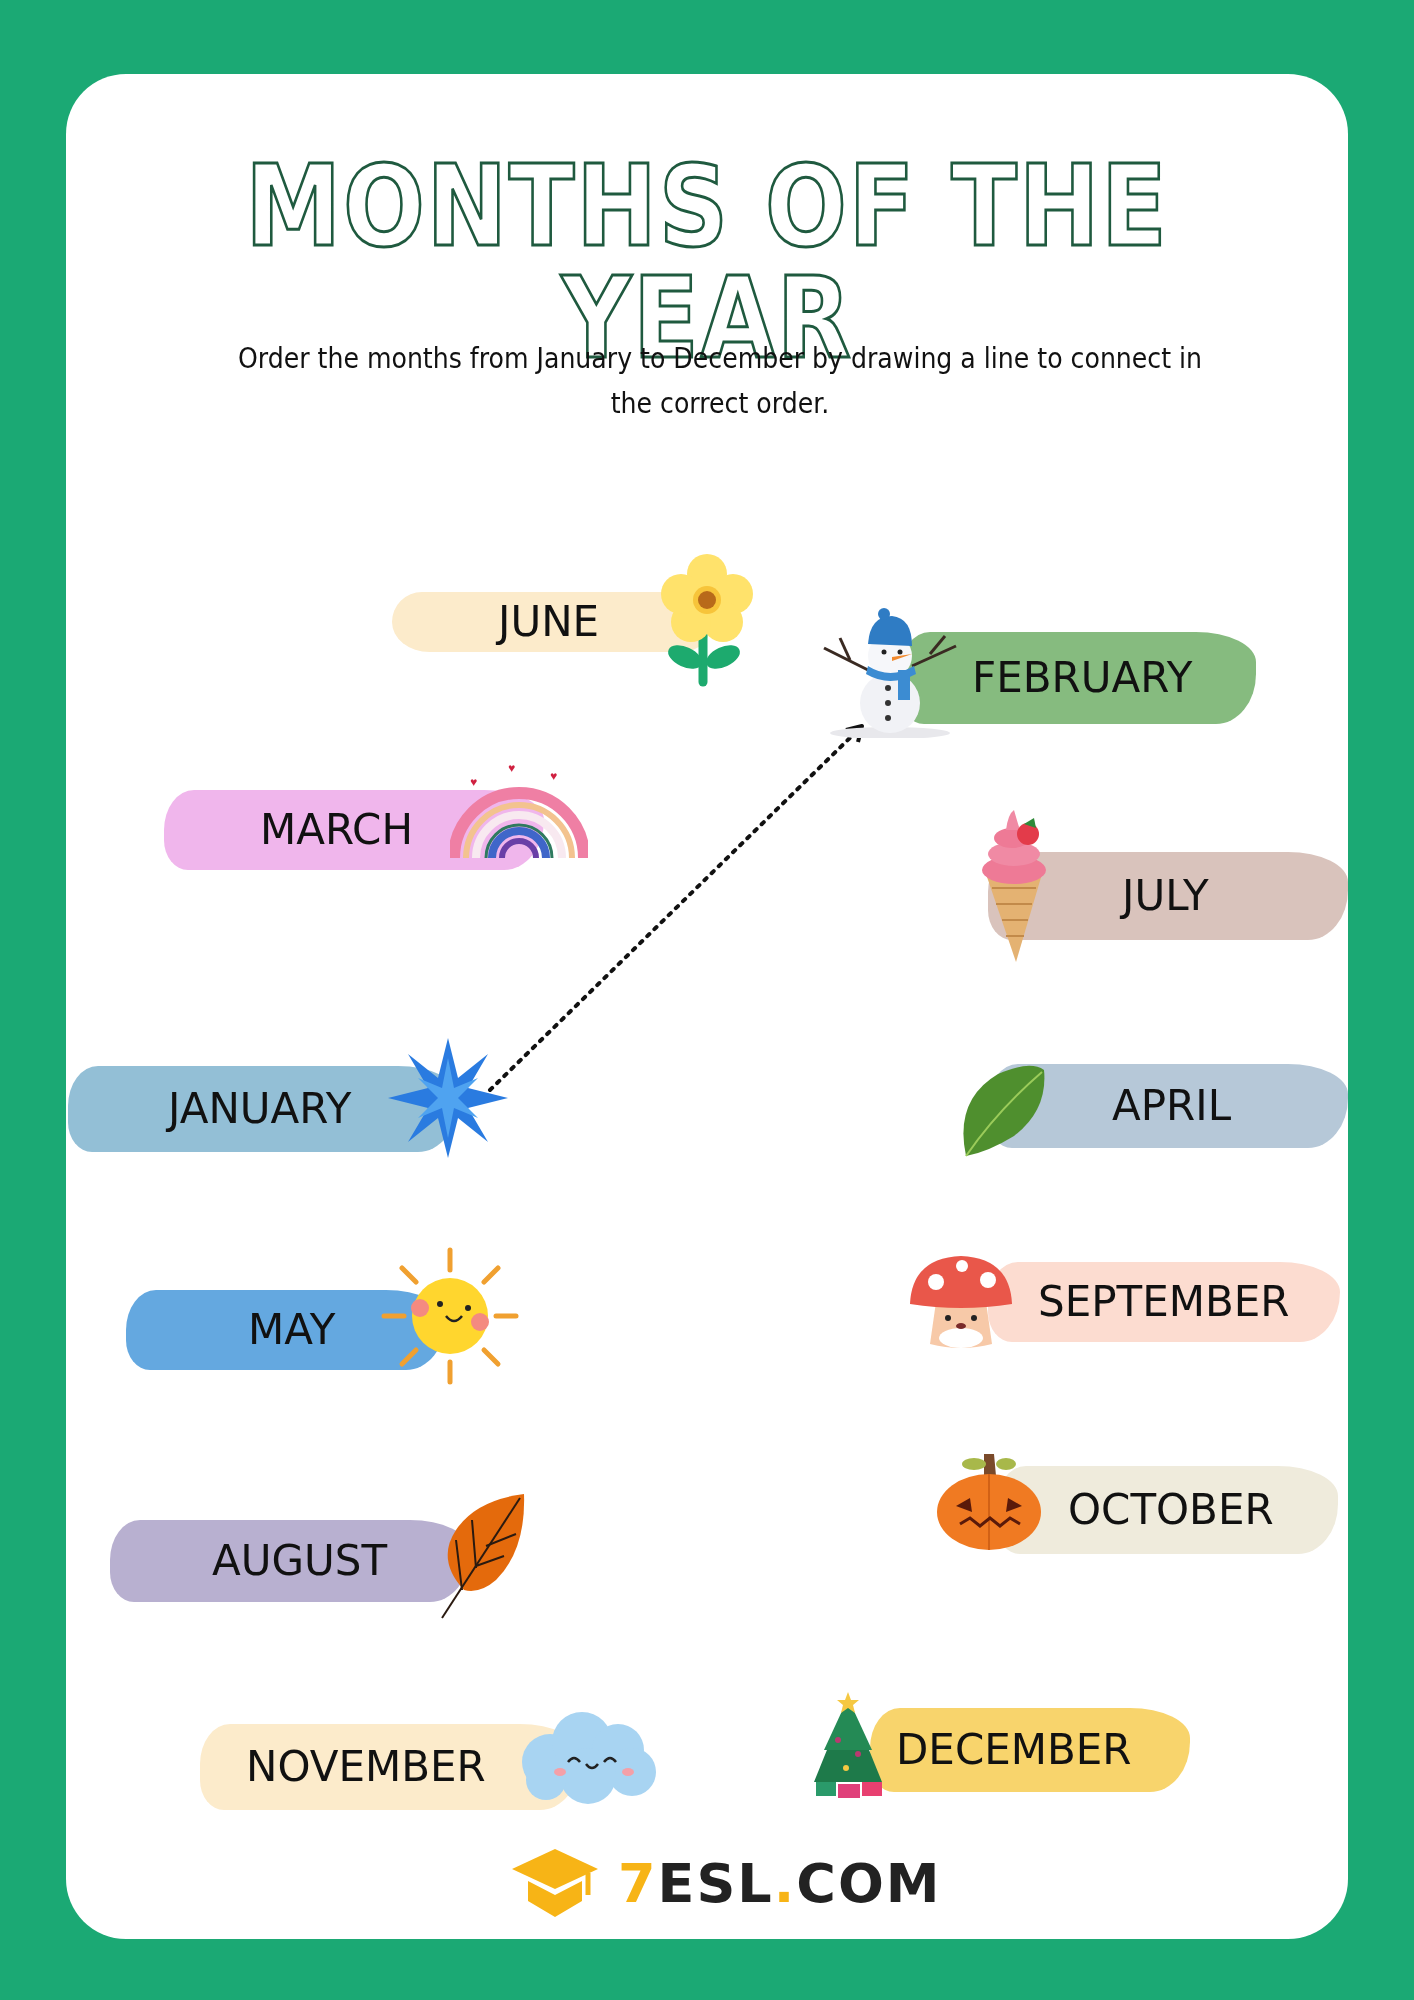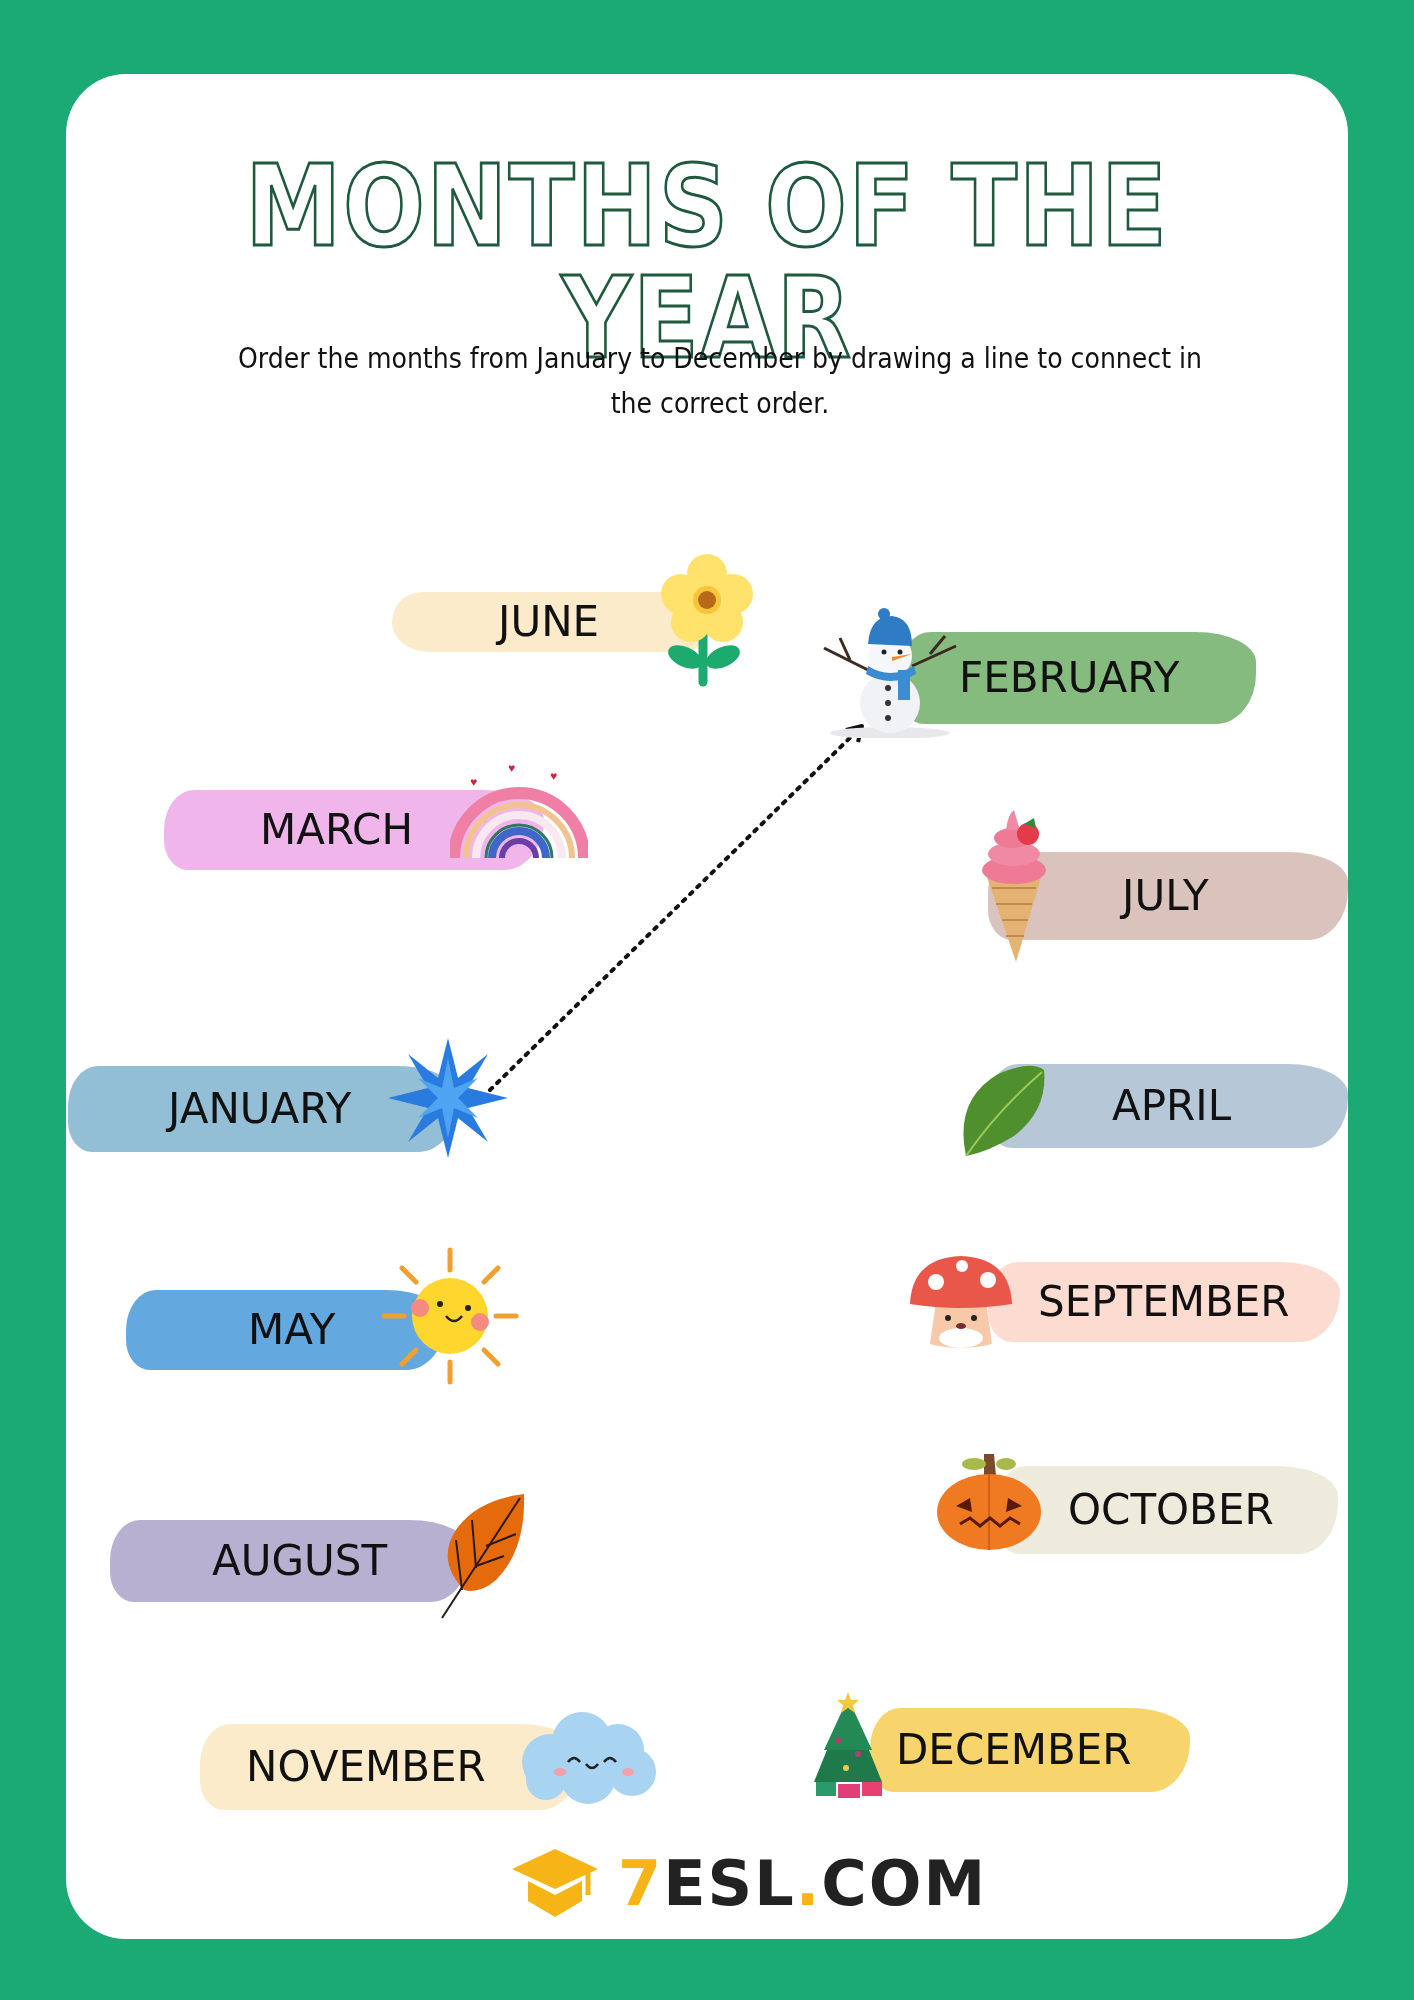--- a/index.html
+++ b/index.html
@@ -51,21 +51,21 @@
       position: absolute;
       display: flex; align-items: center; justify-content: center;
     }
     .arrow-svg { position: absolute; left: 0; top: 0; }
     .logo {
       position: absolute; left: 510px; top: 1845px;
       display: flex; align-items: center; gap: 18px;
     }
     .logo-text {
       font-family: "DejaVu Sans", sans-serif; font-weight: bold;
-      font-size: 62px; letter-spacing: 2px; color: #222222; line-height: 1;
+      font-size: 54px; letter-spacing: 2px; color: #222222; line-height: 1;
     }
     .logo-seven { color: #F7B416; }
     .logo-dot { color: #F7B416; }
   </style>
 </head>
 <body>
 
 <div class="card"></div>
 
 <div class="title">MONTHS OF THE YEAR</div>
@@ -90,21 +90,21 @@
     <circle cx="68" cy="70" r="20" fill="#FFE26B"></circle>
     <circle cx="36" cy="70" r="20" fill="#FFE26B"></circle>
     <circle cx="26" cy="42" r="20" fill="#FFE26B"></circle>
     <circle cx="52" cy="48" r="14" fill="#F7C43A"></circle>
     <circle cx="52" cy="48" r="9" fill="#B86A1A"></circle>
   </svg>
 </div>
 
 <div class="month" style="left:900px; top:632px; width:356px; height:92px;">
   <div class="brush" style="background:#86BB7F;"></div>
-  <span class="label" style="left:59px;text-align:right;">FEBRUARY</span>
+  <span class="label" style="left:72px;text-align:right;">FEBRUARY</span>
 </div>
 <div class="icon" style="left:820px; top:608px; width:140px; height:130px;">
   <svg width="140" height="130" viewBox="0 0 140 130">
     <line x1="4" y1="40" x2="48" y2="62" stroke="#3a2a22" stroke-width="3"></line>
     <line x1="20" y1="30" x2="30" y2="52" stroke="#3a2a22" stroke-width="3"></line>
     <line x1="92" y1="58" x2="136" y2="38" stroke="#3a2a22" stroke-width="3"></line>
     <line x1="110" y1="46" x2="125" y2="28" stroke="#3a2a22" stroke-width="3"></line>
     <ellipse cx="70" cy="125" rx="60" ry="6" fill="#e8e8ec"></ellipse>
     <circle cx="70" cy="95" r="30" fill="#f1f2f6"></circle>
     <circle cx="70" cy="48" r="22" fill="#f6f7fa"></circle>

